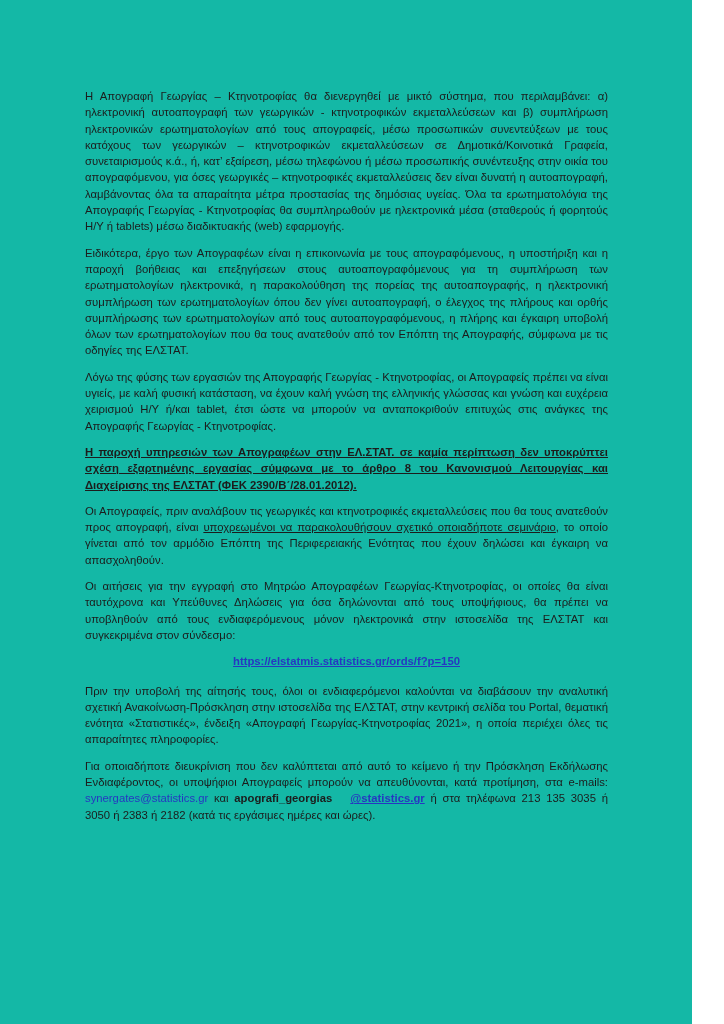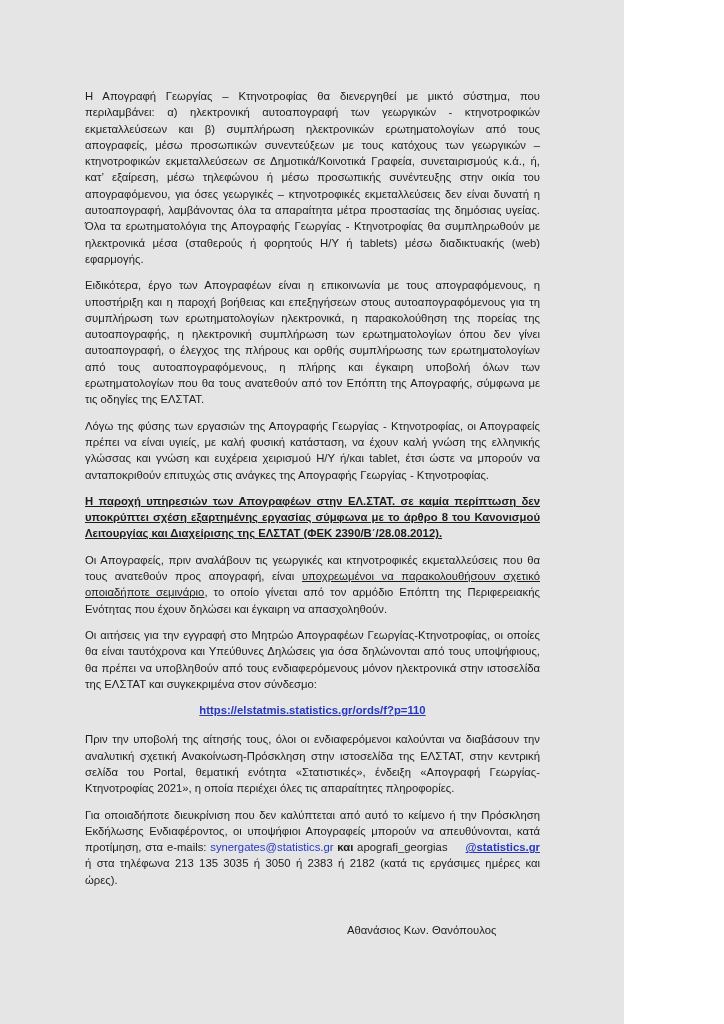--- a/index.html
+++ b/index.html
@@ -1,47 +1,47 @@
 <!DOCTYPE html>
 <html><head>
 <meta charset="utf-8">
 <style>
   html,body { margin:0; padding:0; background:#ffffff; }
   .page {
     position:relative;
-    width:624px; height:1024px;
-    background:#e5e5e5;
+    width:692px; height:1024px;
+    background:#14b8a6;
     box-sizing:border-box;
     padding:88px 84px 0 85px;
     font-family:"Liberation Sans", sans-serif;
     font-size:11.3px;
     line-height:16.3px;
     color:#1c1c1c;
     text-align:justify;
     overflow:hidden;
   }
   .page p { margin:0 0 10px 0; }
-  .bold { font-weight:bold; }
+  .bold { font-weight:normal; }
   .bold-underline {
     font-weight:bold;
     text-decoration:underline;
   }
   .underline { text-decoration:underline; }
   .link-line {
     text-align:center;
     margin:8px 0 13px 0;
   }
   a.doc-link, .blue {
     color:#2637c2;
     font-weight:bold;
     cursor:pointer;
   }
   a.doc-link { text-decoration:underline; }
   .email1 { color:#2637c2; font-weight:normal; text-decoration:none; cursor:pointer; }
-  .email2-local { color:#1c1c1c; font-weight:normal; }
+  .email2-local { color:#1c1c1c; font-weight:bold; }
   .email2-domain { color:#2637c2; font-weight:bold; text-decoration:underline; cursor:pointer;margin-left:18px; }
   .signature {
     margin-top:34px;
     text-align:center;
     margin-left:48%;
     line-height:16px;
   }
   .signature .sig-title { font-weight:bold; margin-bottom:12px; }
   .signature .sig-name { font-weight:normal; }
 </style>
@@ -49,31 +49,30 @@
 <body>
 
 <div class="page">
 
   <p>Η Απογραφή Γεωργίας – Κτηνοτροφίας θα διενεργηθεί με μικτό σύστημα, που περιλαμβάνει: α) ηλεκτρονική αυτοαπογραφή των γεωργικών - κτηνοτροφικών εκμεταλλεύσεων και β) συμπλήρωση ηλεκτρονικών ερωτηματολογίων από τους απογραφείς, μέσω προσωπικών συνεντεύξεων με τους κατόχους των γεωργικών – κτηνοτροφικών εκμεταλλεύσεων σε Δημοτικά/Κοινοτικά Γραφεία, συνεταιρισμούς κ.ά., ή, κατ’ εξαίρεση, μέσω τηλεφώνου ή μέσω προσωπικής συνέντευξης στην οικία του απογραφόμενου, για όσες γεωργικές – κτηνοτροφικές εκμεταλλεύσεις δεν είναι δυνατή η αυτοαπογραφή, λαμβάνοντας όλα τα απαραίτητα μέτρα προστασίας της δημόσιας υγείας. Όλα τα ερωτηματολόγια της Απογραφής Γεωργίας - Κτηνοτροφίας θα συμπληρωθούν με ηλεκτρονικά μέσα (σταθερούς ή φορητούς Η/Υ ή tablets) μέσω διαδικτυακής (web) εφαρμογής.</p>
 
   <p>Ειδικότερα, έργο των Απογραφέων είναι η επικοινωνία με τους απογραφόμενους, η υποστήριξη και η παροχή βοήθειας και επεξηγήσεων στους αυτοαπογραφόμενους για τη συμπλήρωση των ερωτηματολογίων ηλεκτρονικά, η παρακολούθηση της πορείας της αυτοαπογραφής, η ηλεκτρονική συμπλήρωση των ερωτηματολογίων όπου δεν γίνει αυτοαπογραφή, ο έλεγχος της πλήρους και ορθής συμπλήρωσης των ερωτηματολογίων από τους αυτοαπογραφόμενους, η πλήρης και έγκαιρη υποβολή όλων των ερωτηματολογίων που θα τους ανατεθούν από τον Επόπτη της Απογραφής, σύμφωνα με τις οδηγίες της ΕΛΣΤΑΤ.</p>
 
   <p>Λόγω της φύσης των εργασιών της Απογραφής Γεωργίας - Κτηνοτροφίας, οι Απογραφείς πρέπει να είναι υγιείς, με καλή φυσική κατάσταση, να έχουν καλή γνώση της ελληνικής γλώσσας και γνώση και ευχέρεια χειρισμού Η/Υ ή/και tablet, έτσι ώστε να μπορούν να ανταποκριθούν επιτυχώς στις ανάγκες της Απογραφής Γεωργίας - Κτηνοτροφίας.</p>
 
-  <p class="bold-underline">Η παροχή υπηρεσιών των Απογραφέων στην ΕΛ.ΣΤΑΤ. σε καμία περίπτωση δεν υποκρύπτει σχέση εξαρτημένης εργασίας σύμφωνα με το άρθρο 8 του Κανονισμού Λειτουργίας και Διαχείρισης της ΕΛΣΤΑΤ (ΦΕΚ 2390/Β΄/28.08.2012).</p>
+  <p class="bold-underline">Η παροχή υπηρεσιών των Απογραφέων στην ΕΛ.ΣΤΑΤ. σε καμία περίπτωση δεν υποκρύπτει σχέση εξαρτημένης εργασίας σύμφωνα με το άρθρο 8 του Κανονισμού Λειτουργίας και Διαχείρισης της ΕΛΣΤΑΤ (ΦΕΚ 2390/Β΄/28.01.2012).</p>
 
   <p><span>Οι Απογραφείς, πριν αναλάβουν τις γεωργικές και κτηνοτροφικές εκμεταλλεύσεις που θα τους ανατεθούν προς απογραφή, είναι </span><span class="underline">υποχρεωμένοι να παρακολουθήσουν σχετικό οποιαδήποτε σεμινάριο</span><span>, το οποίο γίνεται από τον αρμόδιο Επόπτη της Περιφερειακής Ενότητας που έχουν δηλώσει και έγκαιρη να απασχοληθούν.</span></p>
 
   <p>Οι αιτήσεις για την εγγραφή στο Μητρώο Απογραφέων Γεωργίας-Κτηνοτροφίας, οι οποίες θα είναι ταυτόχρονα και Υπεύθυνες Δηλώσεις για όσα δηλώνονται από τους υποψήφιους, θα πρέπει να υποβληθούν από τους ενδιαφερόμενους μόνον ηλεκτρονικά στην ιστοσελίδα της ΕΛΣΤΑΤ και συγκεκριμένα στον σύνδεσμο:</p>
 
   <div class="link-line">
-    <a class="doc-link">https://elstatmis.statistics.gr/ords/f?p=110</a>
+    <a class="doc-link">https://elstatmis.statistics.gr/ords/f?p=150</a>
   </div>
 
   <p>Πριν την υποβολή της αίτησής τους, όλοι οι ενδιαφερόμενοι καλούνται να διαβάσουν την αναλυτική σχετική Ανακοίνωση-Πρόσκληση στην ιστοσελίδα της ΕΛΣΤΑΤ, στην κεντρική σελίδα του Portal, θεματική ενότητα «Στατιστικές», ένδειξη «Απογραφή Γεωργίας-Κτηνοτροφίας 2021», η οποία περιέχει όλες τις απαραίτητες πληροφορίες.</p>
 
   <p><span>Για οποιαδήποτε διευκρίνιση που δεν καλύπτεται από αυτό το κείμενο ή την Πρόσκληση Εκδήλωσης Ενδιαφέροντος, οι υποψήφιοι Απογραφείς μπορούν να απευθύνονται, κατά προτίμηση, στα e-mails: </span><a class="email1">synergates@statistics.gr</a><span class="bold"> και </span><span class="email2-local">apografi_georgias</span><a class="email2-domain">@statistics.gr</a><span> ή στα τηλέφωνα 213 135 3035 ή 3050 ή 2383 ή 2182 (κατά τις εργάσιμες ημέρες και ώρες).</span></p>
 
   <div class="signature">
-    <div class="sig-name">Αθανάσιος Κων. Θανόπουλος</div>
   </div>
 
 </div>
 
 </body></html>

